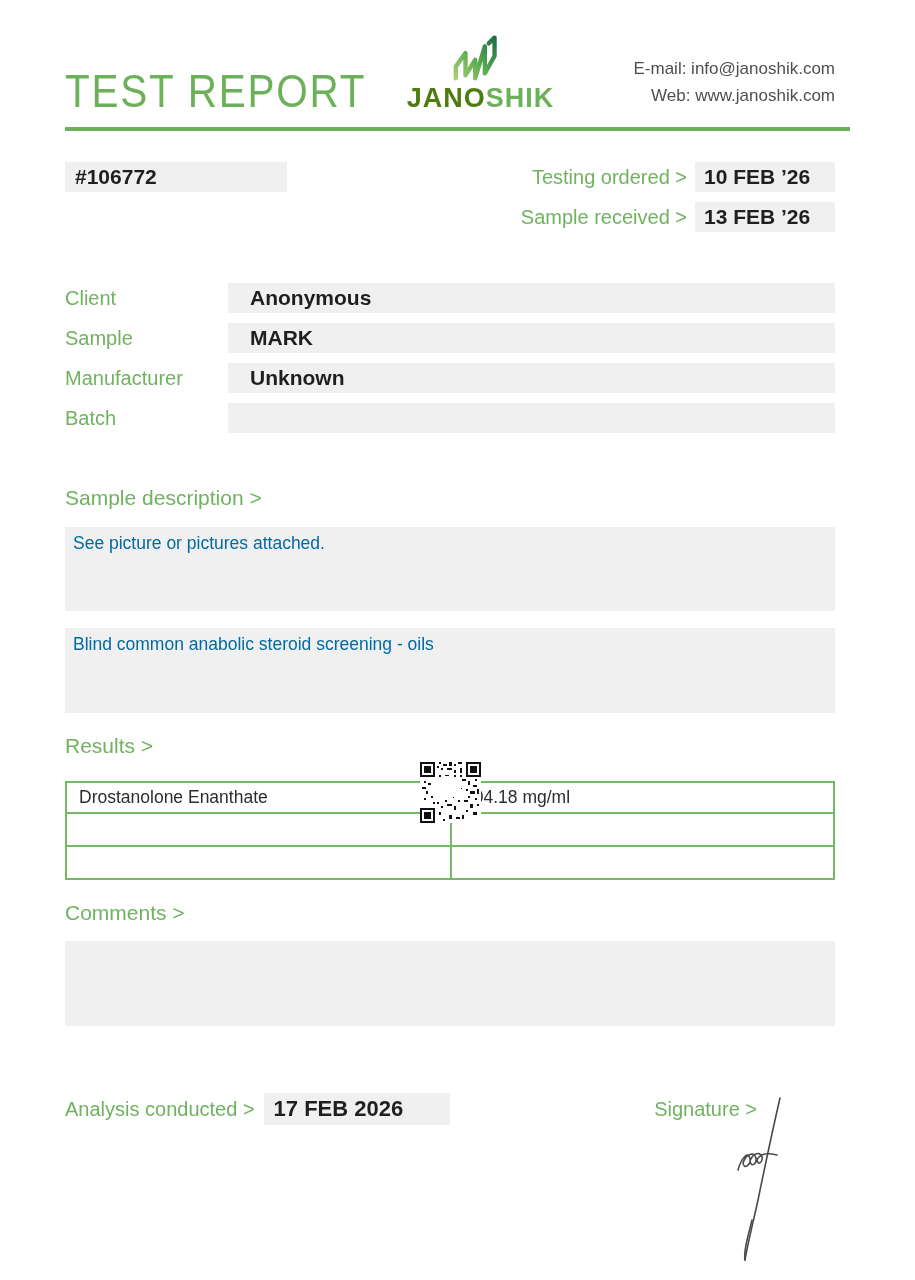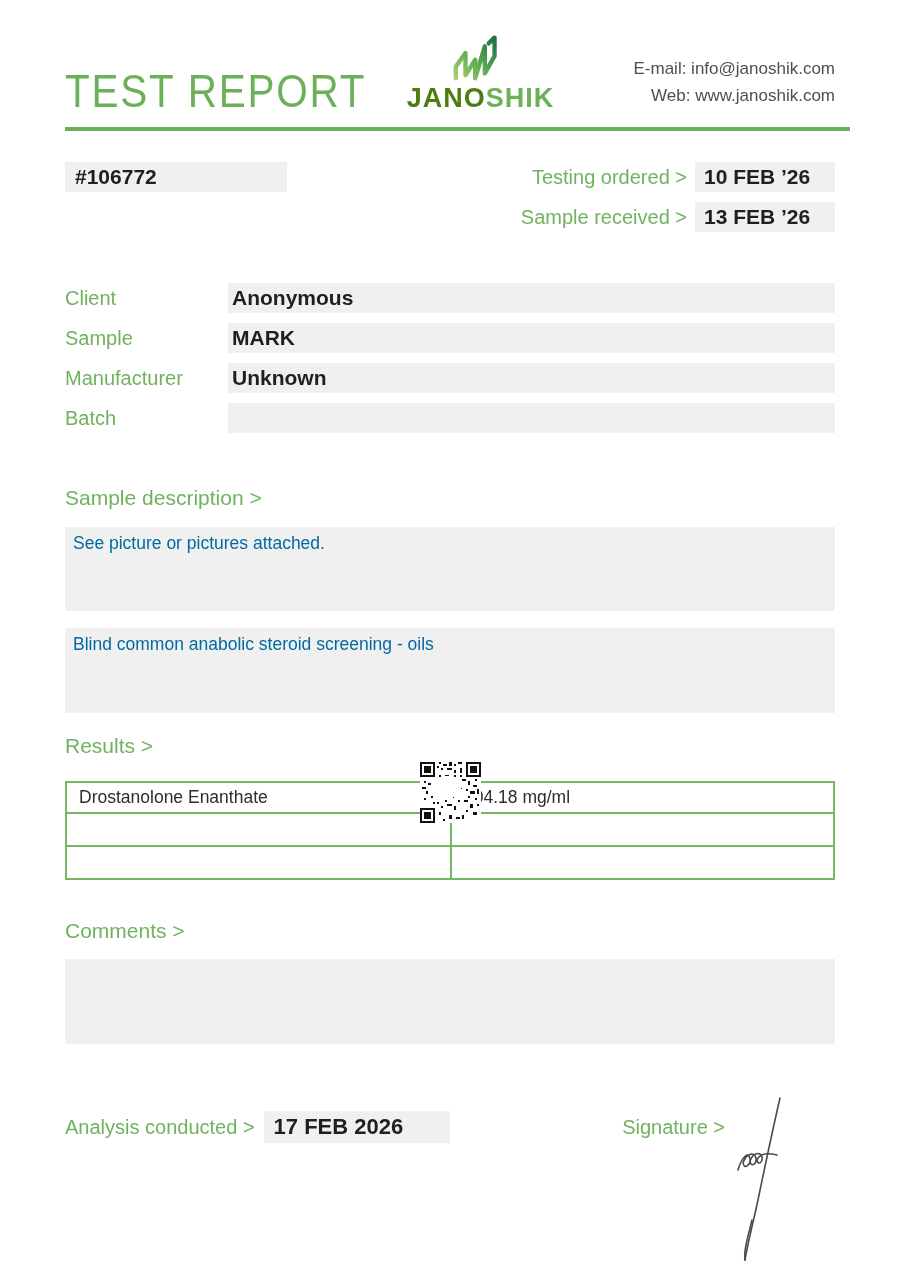--- a/index.html
+++ b/index.html
@@ -40,45 +40,45 @@
   .task-value { width:222px; padding-left:10px; }
   .dates { margin-left:auto; display:flex; flex-direction:column; gap:10px; }
   .date-row { display:flex; align-items:center; justify-content:flex-end; }
   .date-label { margin-right:8px; }
   .date-value { width:140px; padding-left:9px; }
 
   
   .info-fields { margin-top:51px; display:flex; flex-direction:column; gap:10px; }
   .field-row { display:flex; }
   .field-label { width:163px; line-height:30px; }
-  .field-value { flex:1; padding-left:4px; }
+  .field-value { flex:1; padding-left:22px; }
 
   
   .section-label { color:#71b261; font-size:21px; }
   .lbl-sample-desc { margin-top:53px; }
   .text-box { background:#f0f0f0; margin-top:17px; padding:6px 8px; font-size:17.5px; color:#0369a1; }
   .box-sample-desc { height:84px; }
   .lbl-tests { margin-top:26px; }
   .box-tests { height:85px; }
   .lbl-results { margin-top:21px; }
 
   
   .results-table { width:100%; border-collapse:collapse; margin-top:23px; table-layout:fixed; }
   .results-table td { border:2px solid #74b765; font-size:17.5px; padding-left:12px; background:#fff; }
   .results-table col.c1 { width:385px; }
   .results-table tr td { height:33px; }
   .results-table tr:first-child td { height:31px;border-radius:11px; }
 
-  .lbl-comments { margin-top:39px; }
+  .lbl-comments { margin-top:21px; }
   .box-comments { height:85px; margin-top:16px; }
 
   
   .footer { display:flex; align-items:center; margin-top:67px; }
   .analysis-value { margin-left:9px; width:186px; height:32px; line-height:32px; font-size:22px; padding-left:10px; }
-  .sig-group { margin-left:auto; margin-right:110px;text-align:center; }
+  .sig-group { margin-left:auto; margin-right:78px;text-align:center; }
 
   
   .qr { position:absolute; left:420px; top:762px; width:61px; height:61px; }
   .signature { position:absolute; left:728px; top:1092px; width:88px; height:182px; }
 </style>
 </head>
 <body>
 
 <div class="page">
   <div class="content">

